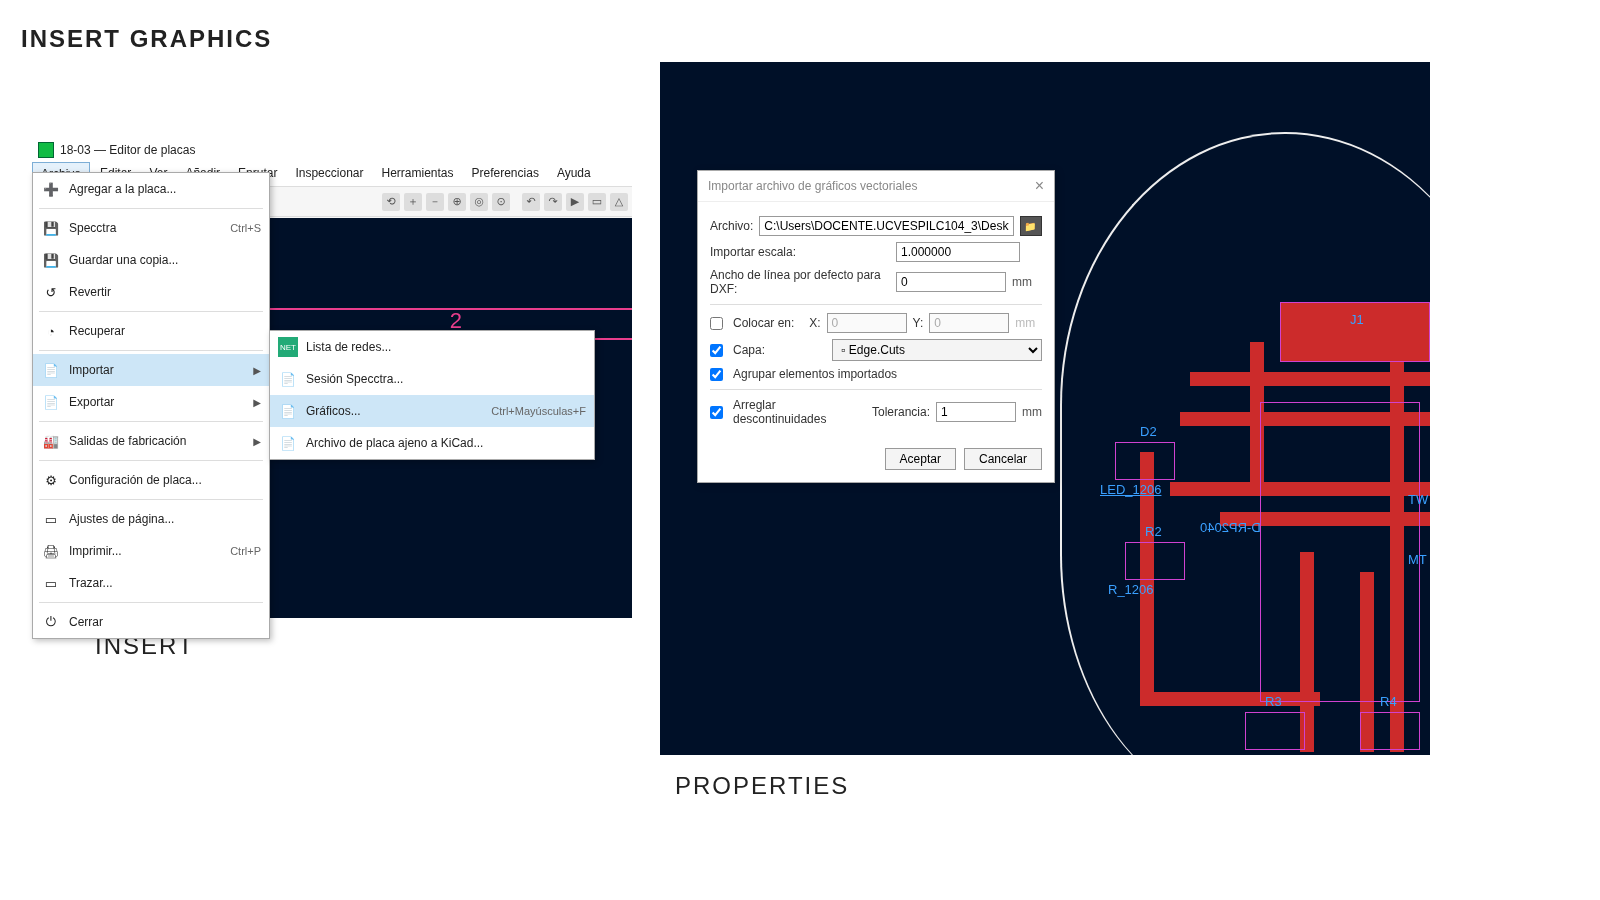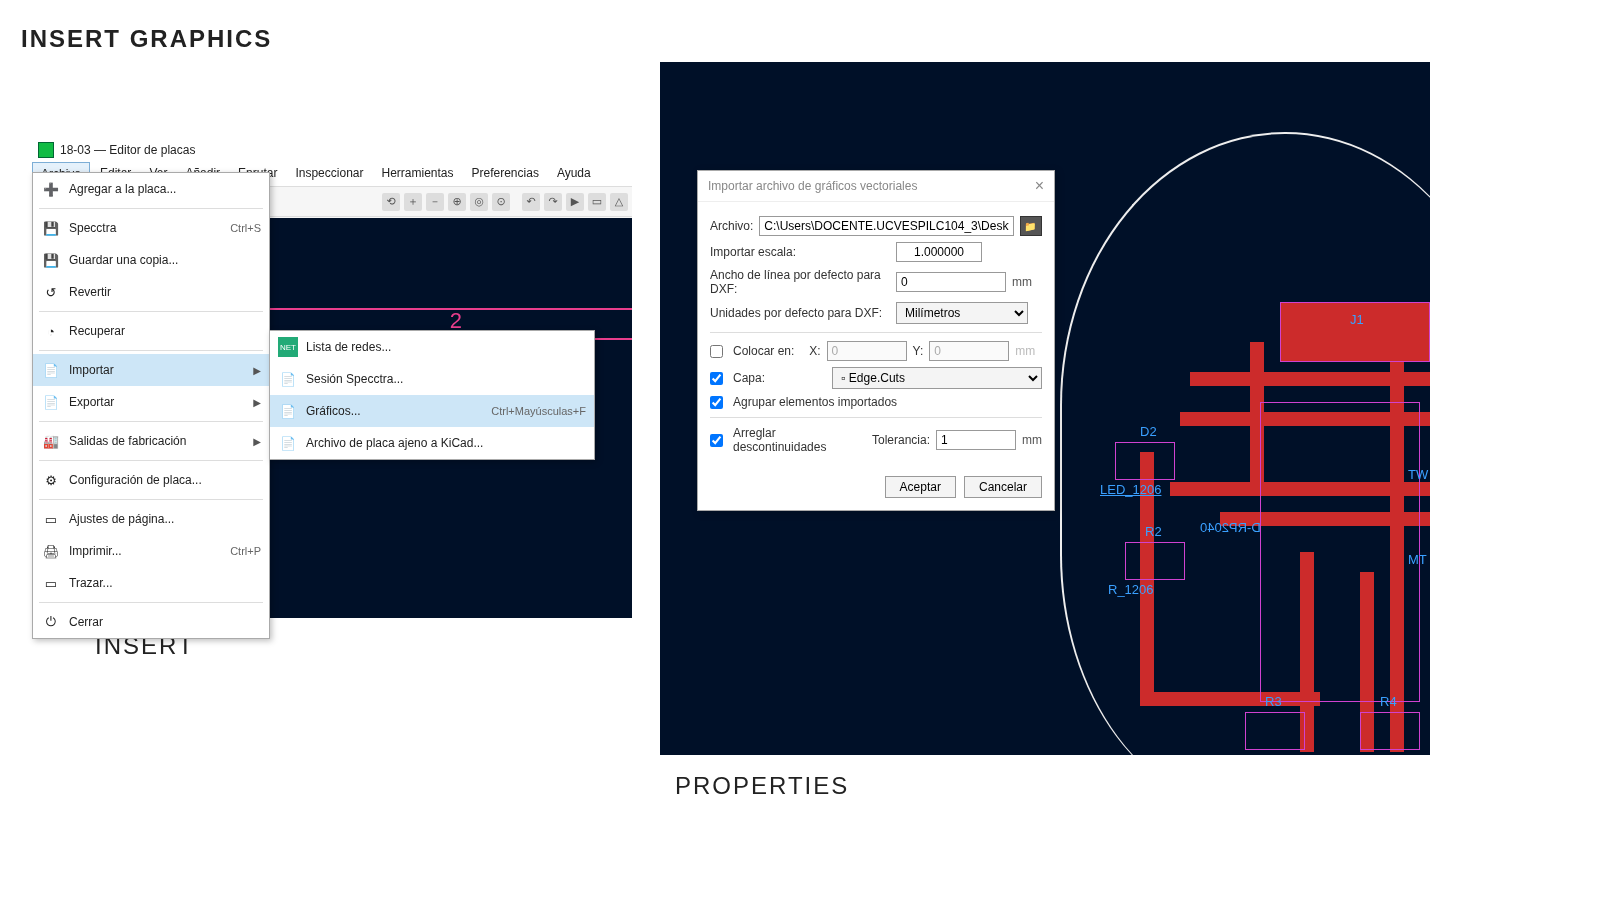--- a/index.html
+++ b/index.html
@@ -245,50 +245,44 @@
   <div class="fab-box" style="left:600px; top:340px; width:160px; height:300px;"></div>
   <div class="fab-box" style="left:620px; top:240px; width:150px; height:60px;"></div>
 
   <div class="comp-label" style="left:480px; top:362px;">D2</div>
   <div class="comp-label" style="left:440px; top:420px;text-decoration:underline;">LED_1206</div>
   <div class="comp-label" style="left:485px; top:462px;">R2</div>
   <div class="comp-label" style="left:448px; top:520px;">R_1206</div>
   <div class="comp-label" style="left:605px; top:632px;">R3</div>
   <div class="comp-label" style="left:720px; top:632px;">R4</div>
   <div class="comp-label" style="left:690px; top:250px;">J1</div>
-  <div class="comp-label" style="left:748px; top:405px;">TW</div>
+  <div class="comp-label" style="left:748px; top:430px;">TW</div>
   <div class="comp-label" style="left:748px; top:490px;">MT</div>
   <div class="comp-label" style="left:540px; top:458px; transform: scaleX(-1);">D-RP2040</div>
 </div>
 
 <div class="dlg">
   <div class="dlg-title">
     <span>Importar archivo de gráficos vectoriales</span>
     <span class="dlg-close">×</span>
   </div>
   <div class="dlg-body">
     <div class="dlg-row">
       <span class="dlg-label">Archivo:</span>
       <input class="dlg-input" style="flex: 1 1 0%;" value="C:\Users\DOCENTE.UCVESPILC104_3\Desktop\WEEK 8\:">
       <span class="browse">📁</span>
     </div>
     <div class="dlg-row">
       <span class="dlg-label" style="width:180px">Importar escala:</span>
-      <input class="dlg-input" style="width: 86px; text-align: center;" value="1.000000">
+      <input class="dlg-input" style="width: 124px;" value="1.000000">
     </div>
     <div class="dlg-row">
       <span class="dlg-label" style="width:180px">Ancho de línea por defecto para DXF:</span>
       <input class="dlg-input" style="width: 110px;" value="0">
       <span class="unit">mm</span>
-    </div>
-    <div class="dlg-row">
-      <span class="dlg-label" style="width:180px">Unidades por defecto para DXF:</span>
-      <select class="dlg-select" style="width:132px">
-        <option>Milímetros</option>
-      </select>
     </div>
     <div class="dlg-sep"></div>
     <div class="dlg-row">
       <input type="checkbox" class="chk" style="">
       <span class="dlg-label">Colocar en:</span>
       <span style="flex:.3"></span>
       <span>X:</span>
       <input class="dlg-input" style="width: 80px; color: rgb(170, 170, 170);" disabled="" value="0">
       <span>Y:</span>
       <input class="dlg-input" style="width: 80px; color: rgb(170, 170, 170);" disabled="" value="0">

